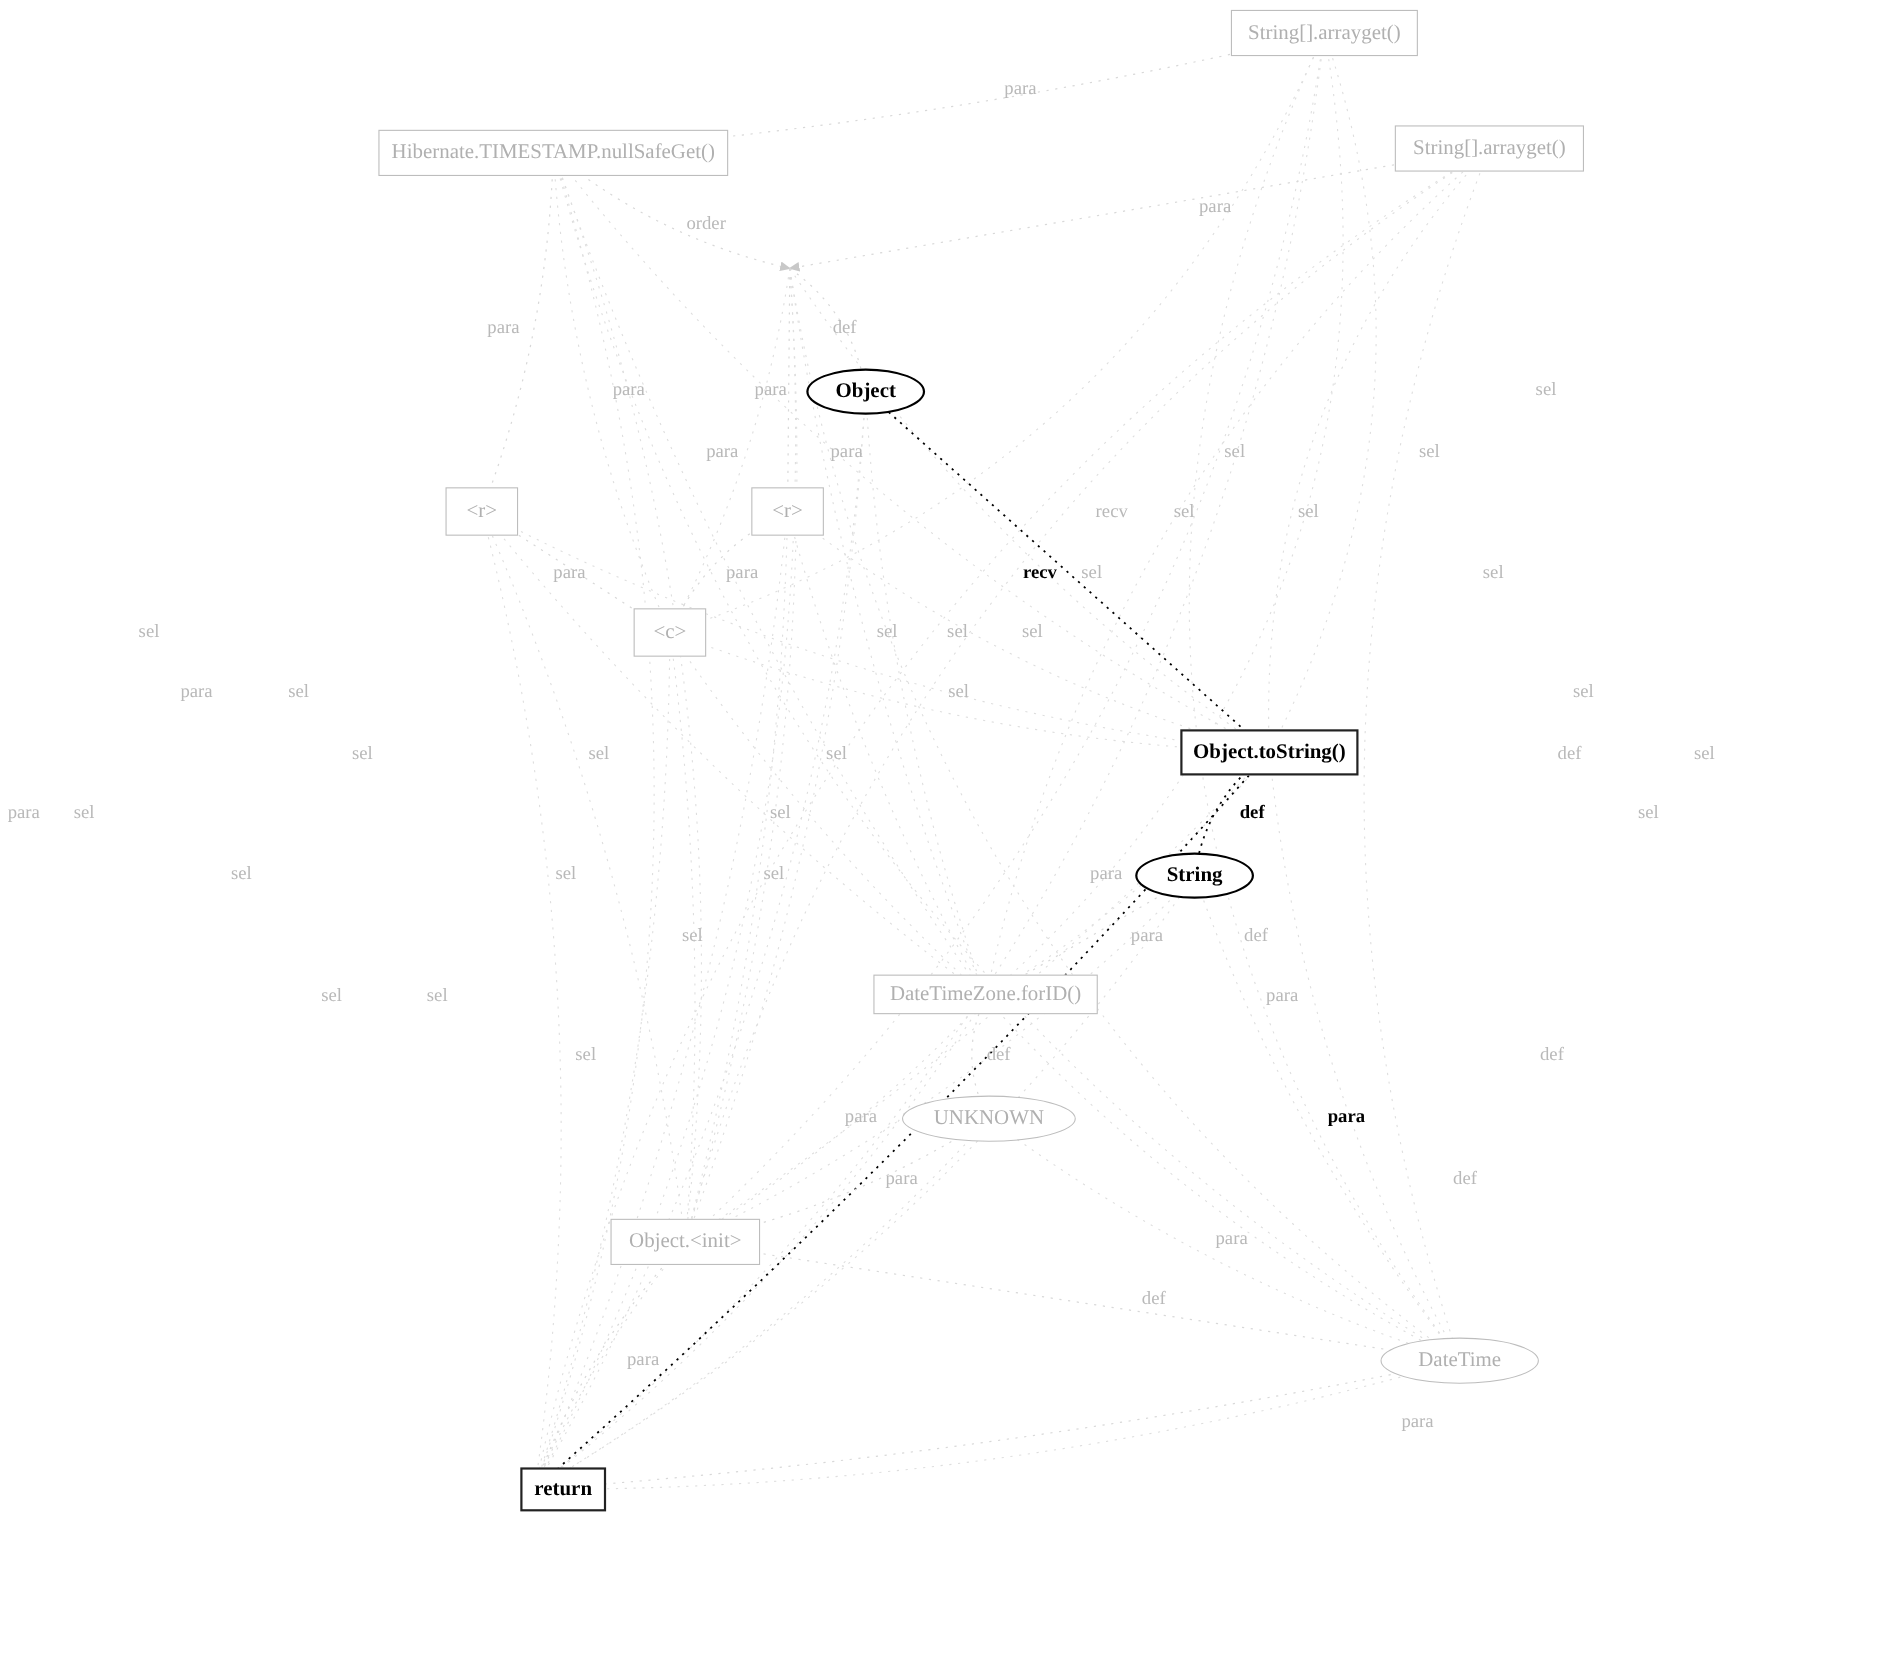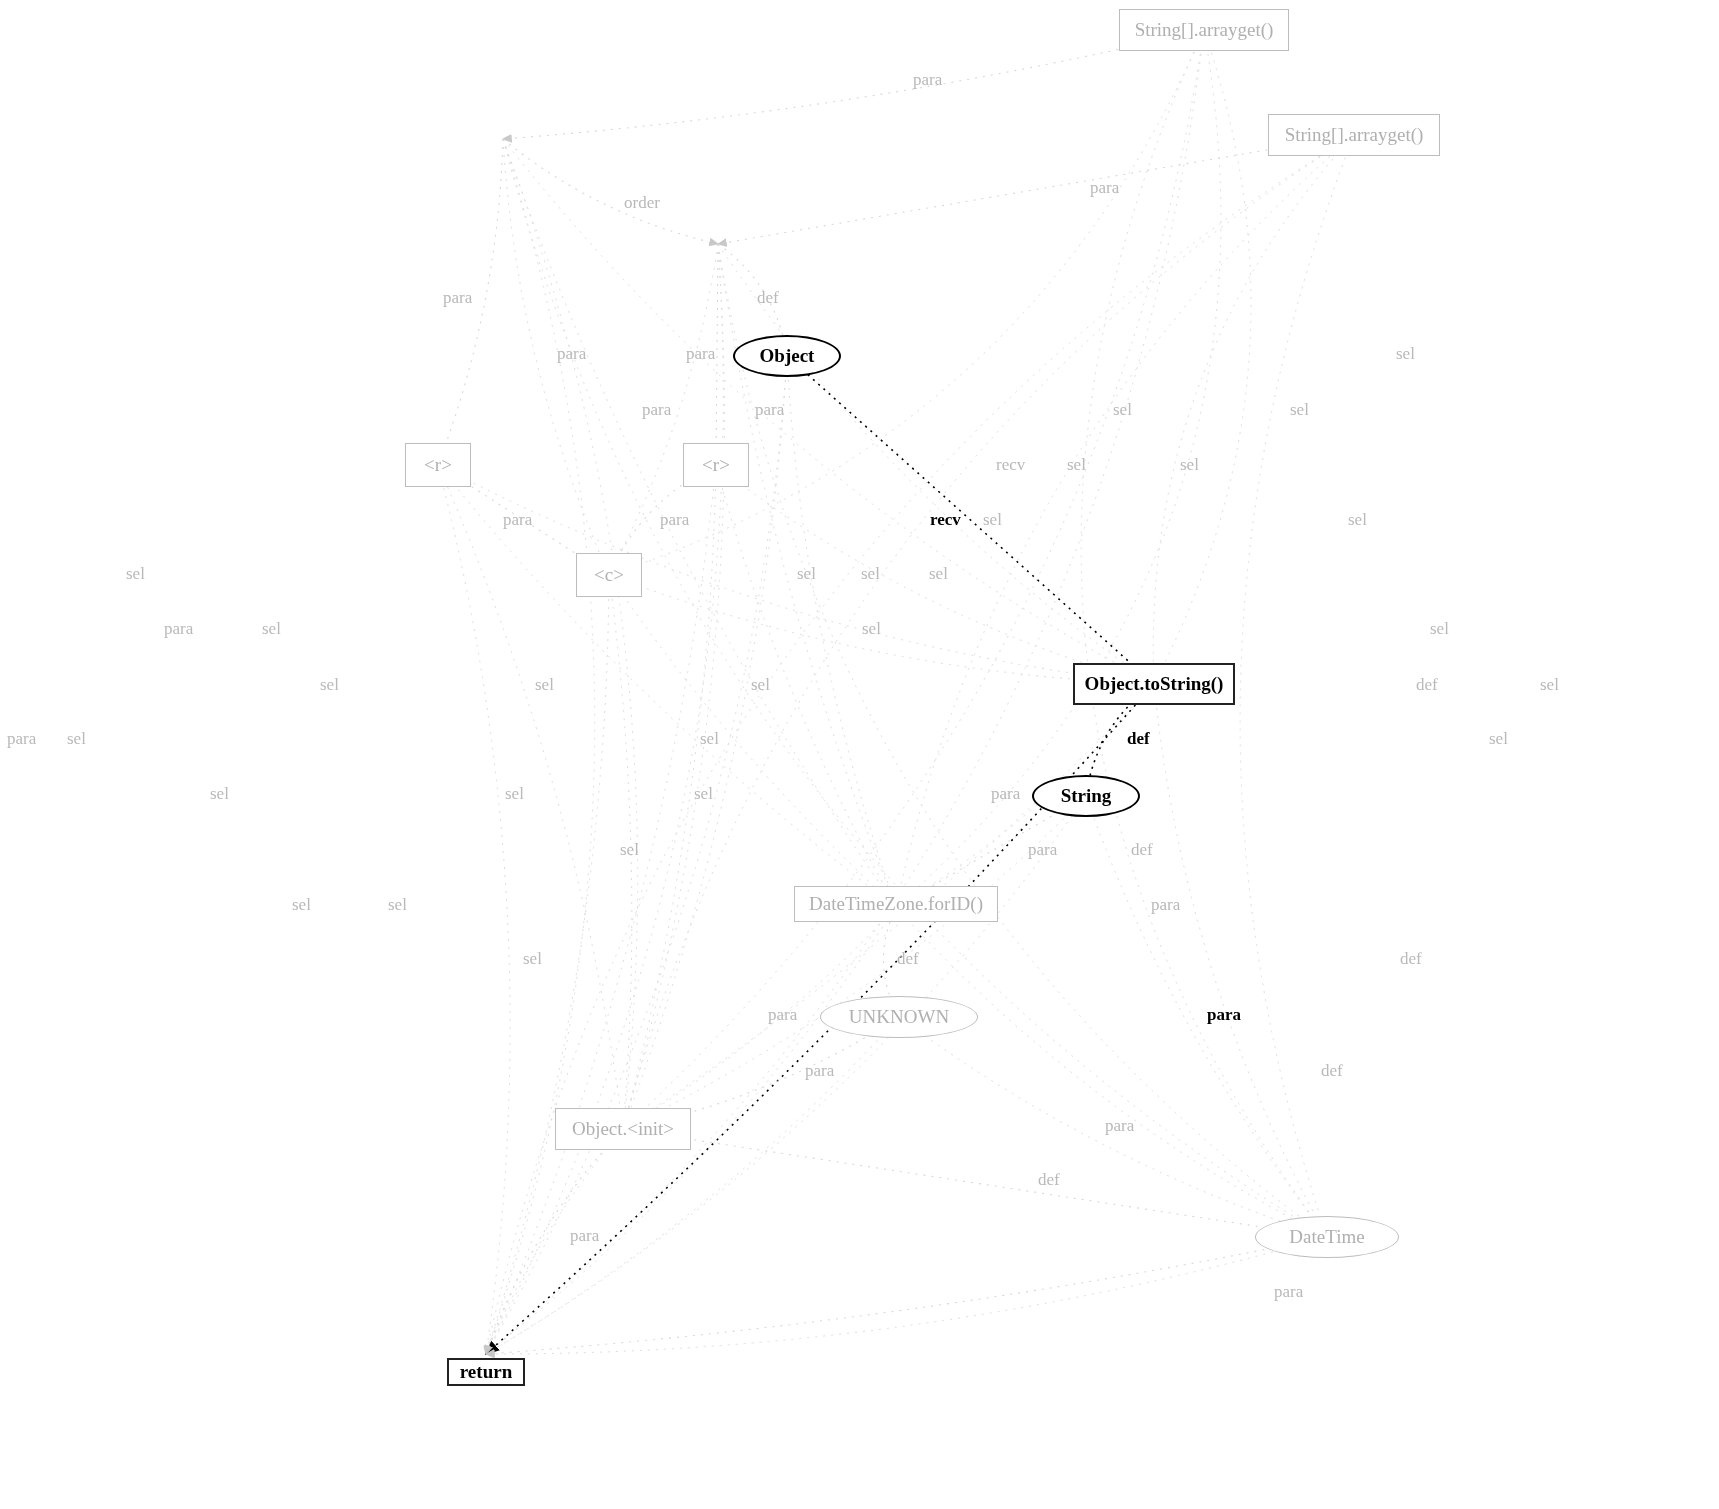--- a/index.html
+++ b/index.html
@@ -96,20 +96,23 @@
       <path d="M 716 465 Q 642.4292093205462 500.47659452089493 609 575" fill="none" stroke="#d8d8d8" stroke-width="1.1" stroke-dasharray="2,6" marker-end="url(#ah-l)"></path>
       <path d="M 503 139 Q 497.9594938170678 307.47505244818836 438 465" fill="none" stroke="#d8d8d8" stroke-width="1.1" stroke-dasharray="2,6" marker-end="url(#ah-l)"></path>
       <path d="M 718 244 Q 717 354.5 716 465" fill="none" stroke="#d8d8d8" stroke-width="1.1" stroke-dasharray="2,6" marker-end="url(#ah-l)"></path>
     </svg>
 <div class="node box" style="left: 1119px; top: 9px; width: 170px; height: 42px;">
       <span>String[].arrayget()</span>
     </div>
     <div class="node box" style="left: 1268px; top: 114px; width: 172px; height: 42px;">
       <span>String[].arrayget()</span>
     </div>
+    <div class="node box" style="left: 344px; top: 118px; width: 318px; height: 42px;">
+      <span>Hibernate.TIMESTAMP.nullSafeGet()</span>
+    </div>
     <div class="node ell hi" style="left: 733px; top: 335px; width: 108px; height: 42px;">
       <span>Object</span>
     </div>
     <div class="node box" style="left: 405px; top: 443px; width: 66px; height: 44px;">
       <span>&lt;r&gt;</span>
     </div>
     <div class="node box" style="left: 683px; top: 443px; width: 66px; height: 44px;">
       <span>&lt;r&gt;</span>
     </div>
     <div class="node box" style="left: 576px; top: 553px; width: 66px; height: 44px;">
@@ -126,21 +129,21 @@
     </div>
     <div class="node ell" style="left: 820px; top: 996px; width: 158px; height: 42px;">
       <span>UNKNOWN</span>
     </div>
     <div class="node box" style="left: 555px; top: 1108px; width: 136px; height: 42px;">
       <span>Object.&lt;init&gt;</span>
     </div>
     <div class="node ell" style="left: 1255px; top: 1216px; width: 144px; height: 42px;">
       <span>DateTime</span>
     </div>
-    <div class="node box hi" style="left: 447px; top: 1334px; width: 78px; height: 28px; margin-top: 24px;">
+    <div class="node box hi" style="left: 473px; top: 1334px; width: 78px; height: 40px;">
       <span>return</span>
     </div>
     <div class="elabel" style="left: 913px; top: 70px;">para</div>
     <div class="elabel" style="left: 1090px; top: 178px;">para</div>
     <div class="elabel" style="left: 624px; top: 193px;">order</div>
     <div class="elabel" style="left: 443px; top: 288px;">para</div>
     <div class="elabel" style="left: 757px; top: 288px;">def</div>
     <div class="elabel" style="left: 557px; top: 344px;">para</div>
     <div class="elabel" style="left: 686px; top: 344px;">para</div>
     <div class="elabel" style="left: 1396px; top: 344px;">sel</div>

